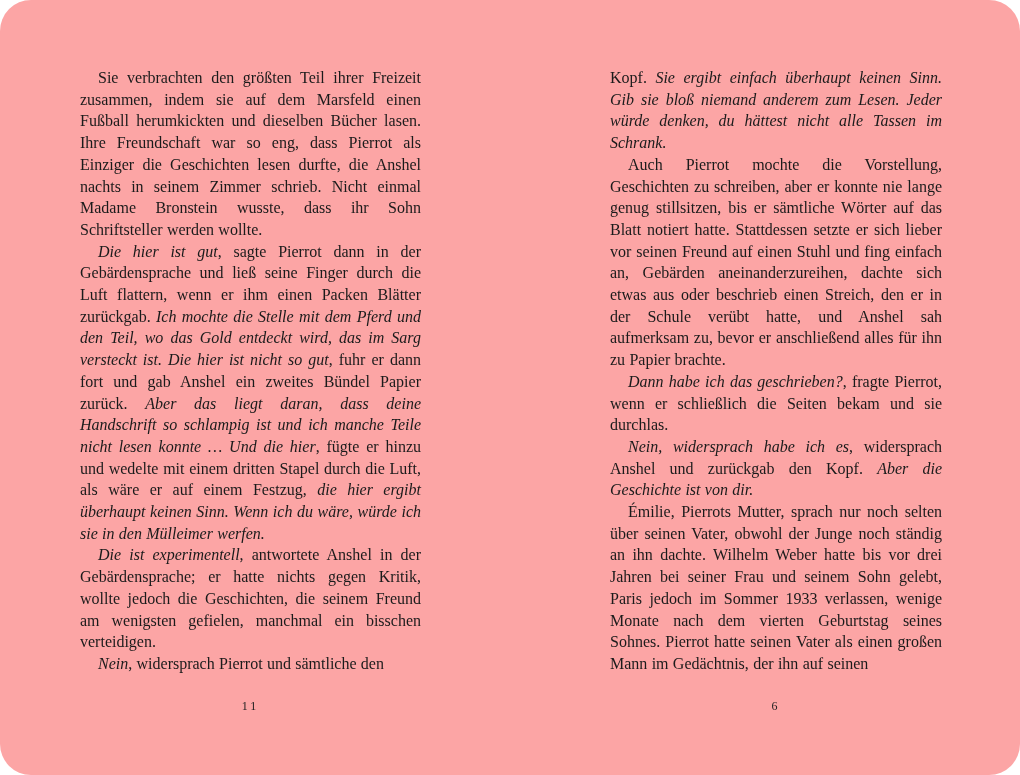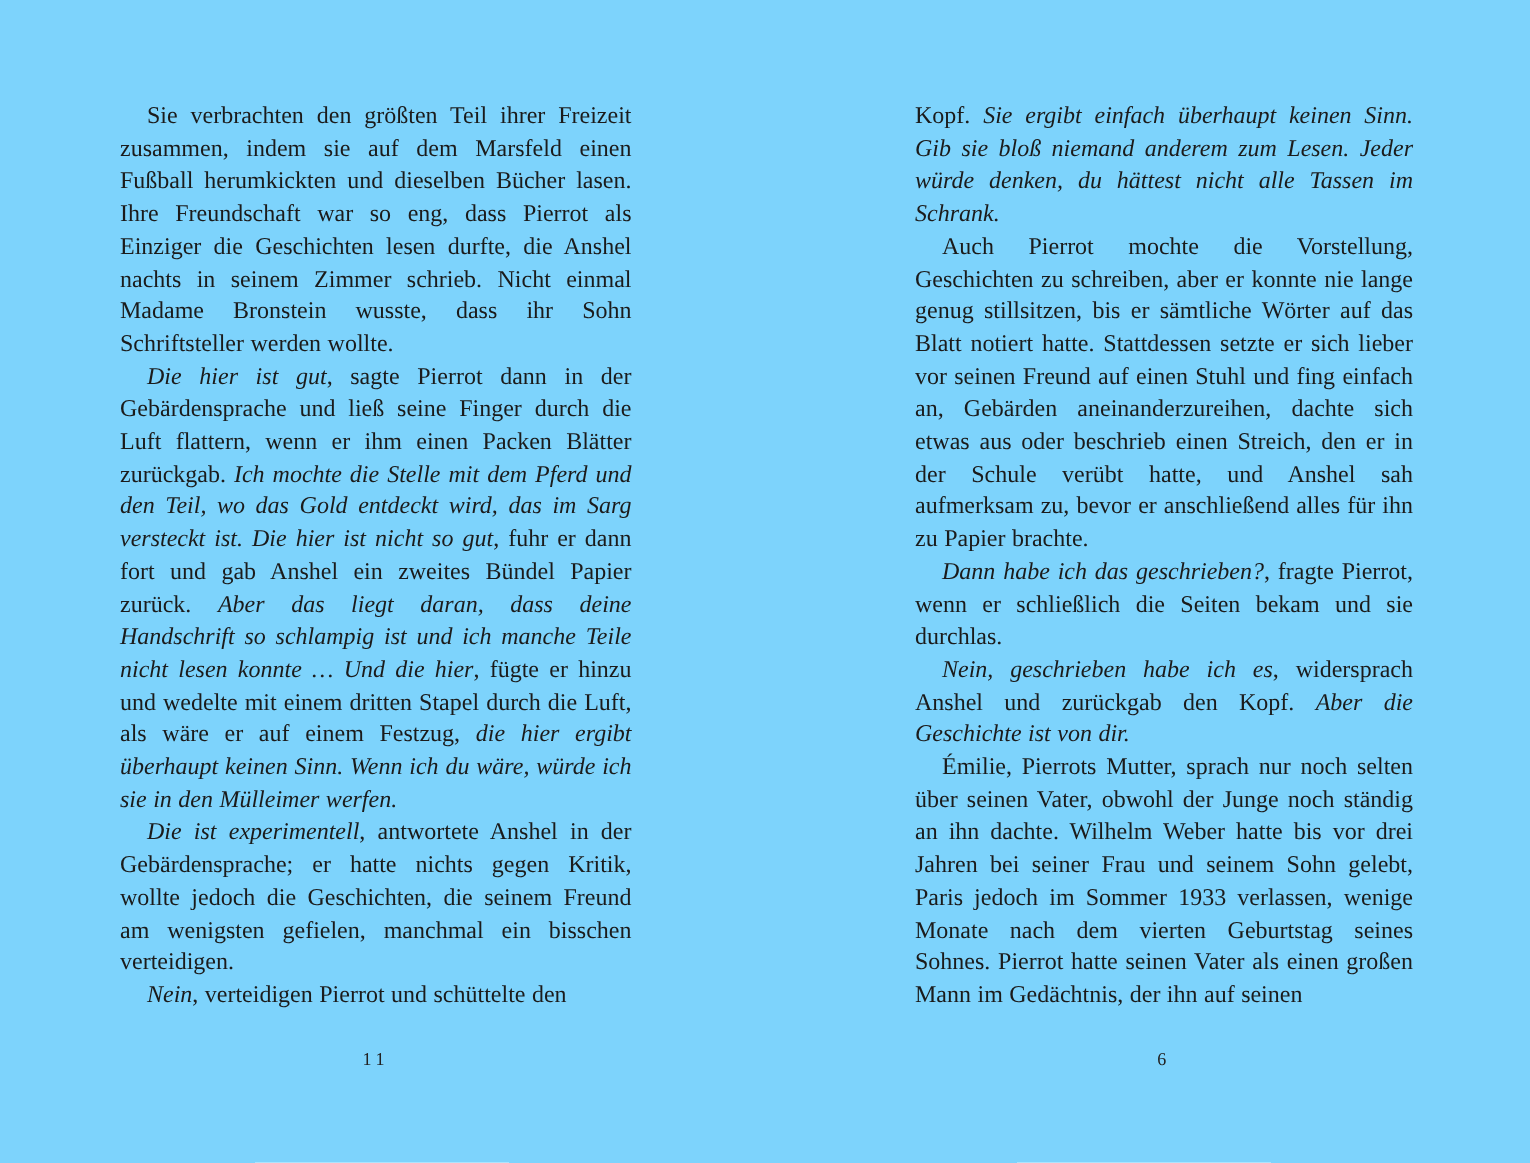--- a/index.html
+++ b/index.html
@@ -11,21 +11,22 @@
     width: 1020px;
     height: 775px;
     position: relative;
     overflow: hidden;
     font-family: "Liberation Serif", "DejaVu Serif", serif;
     color: #1b1b1b;
   }
   .spread {
     position: absolute;
     inset: 0;
-    background: #7dd3fc;
+    background: #fca5a5;
+    border-radius: 31px;
   }
   .page {
     position: absolute;
     top: 67px;
     height: 665px;
   }
   .page-left  { left: 80px;  width: 341px; }
   .page-right { left: 610px; width: 332px; }
   .page-text p.para {
     margin: 0;
@@ -57,29 +58,29 @@
 </head>
 <body>
 
 <div class="spread" lang="de">
 
   <div class="page page-left">
     <div class="page-text">
         <p class="para indent"><span>Sie verbrachten den größten Teil ihrer Freizeit zusammen, indem sie auf dem Marsfeld einen Fußball herumkickten und dieselben Bücher lasen. Ihre Freundschaft war so eng, dass Pierrot als Einziger die Geschichten lesen durfte, die Anshel nachts in seinem Zimmer schrieb. Nicht einmal Madame Bronstein wusste, dass ihr Sohn Schriftsteller werden wollte.</span></p>
         <p class="para indent"><em>Die hier ist gut</em><span>, sagte Pierrot dann in der Gebärdensprache und ließ seine Finger durch die Luft flattern, wenn er ihm einen Packen Blätter zurückgab. </span><em>Ich mochte die Stelle mit dem Pferd und den Teil, wo das Gold entdeckt wird, das im Sarg versteckt ist. Die hier ist nicht so gut</em><span>, fuhr er dann fort und gab Anshel ein zweites Bündel Papier zurück. </span><em>Aber das liegt daran, dass deine Handschrift so schlampig ist und ich manche Teile nicht lesen konnte … Und die hier</em><span>, fügte er hinzu und wedelte mit einem dritten Stapel durch die Luft, als wäre er auf einem Festzug, </span><em>die hier ergibt überhaupt keinen Sinn. Wenn ich du wäre, würde ich sie in den Mülleimer werfen.</em></p>
         <p class="para indent"><em>Die ist experimentell</em><span>, antwortete Anshel in der Gebärdensprache; er hatte nichts gegen Kritik, wollte jedoch die Geschichten, die seinem Freund am wenigsten gefielen, manchmal ein bisschen verteidigen.</span></p>
-        <p class="para indent"><em>Nein</em><span>, verteidigen Pierrot und schüttelte den</span></p>
+        <p class="para indent"><em>Nein</em><span>, widersprach Pierrot und sämtliche den</span></p>
       </div>
     <div class="folio">11</div>
   </div>
 
   <div class="page page-right">
     <div class="page-text">
         <p class="para"><span>Kopf. </span><em>Sie ergibt einfach überhaupt keinen Sinn. Gib sie bloß niemand anderem zum Lesen. Jeder würde denken, du hättest nicht alle Tassen im Schrank.</em></p>
         <p class="para indent"><span>Auch Pierrot mochte die Vorstellung, Geschichten zu schreiben, aber er konnte nie lange genug stillsitzen, bis er sämtliche Wörter auf das Blatt notiert hatte. Stattdessen setzte er sich lieber vor seinen Freund auf einen Stuhl und fing einfach an, Gebärden aneinanderzureihen, dachte sich etwas aus oder beschrieb einen Streich, den er in der Schule verübt hatte, und Anshel sah aufmerksam zu, bevor er anschließend alles für ihn zu Papier brachte.</span></p>
         <p class="para indent"><em>Dann habe ich das geschrieben?</em><span>, fragte Pierrot, wenn er schließlich die Seiten bekam und sie durchlas.</span></p>
-        <p class="para indent"><em>Nein, geschrieben habe ich es</em><span>, widersprach Anshel und zurückgab den Kopf. </span><em>Aber die Geschichte ist von dir.</em></p>
+        <p class="para indent"><em>Nein, widersprach habe ich es</em><span>, widersprach Anshel und zurückgab den Kopf. </span><em>Aber die Geschichte ist von dir.</em></p>
         <p class="para indent"><span>Émilie, Pierrots Mutter, sprach nur noch selten über seinen Vater, obwohl der Junge noch ständig an ihn dachte. Wilhelm Weber hatte bis vor drei Jahren bei seiner Frau und seinem Sohn gelebt, Paris jedoch im Sommer 1933 verlassen, wenige Monate nach dem vierten Geburtstag seines Sohnes. Pierrot hatte seinen Vater als einen großen Mann im Gedächtnis, der ihn auf seinen</span></p>
       </div>
     <div class="folio">6</div>
   </div>
 
 </div>
 
 </body></html>

